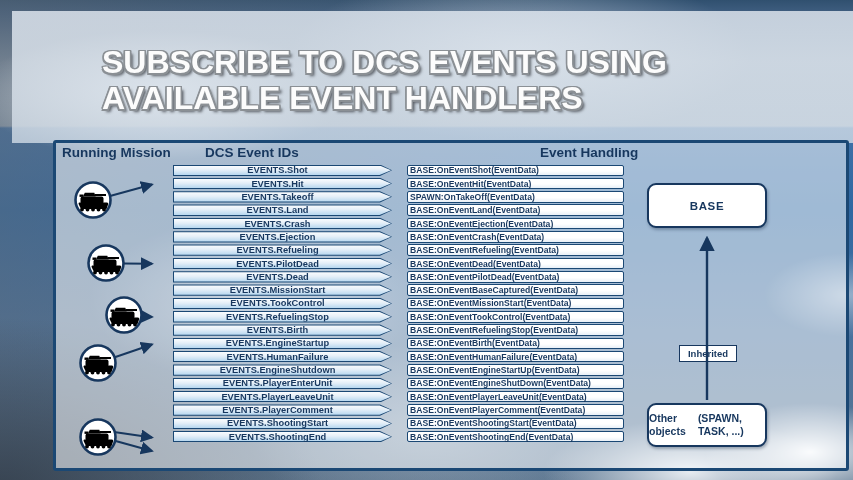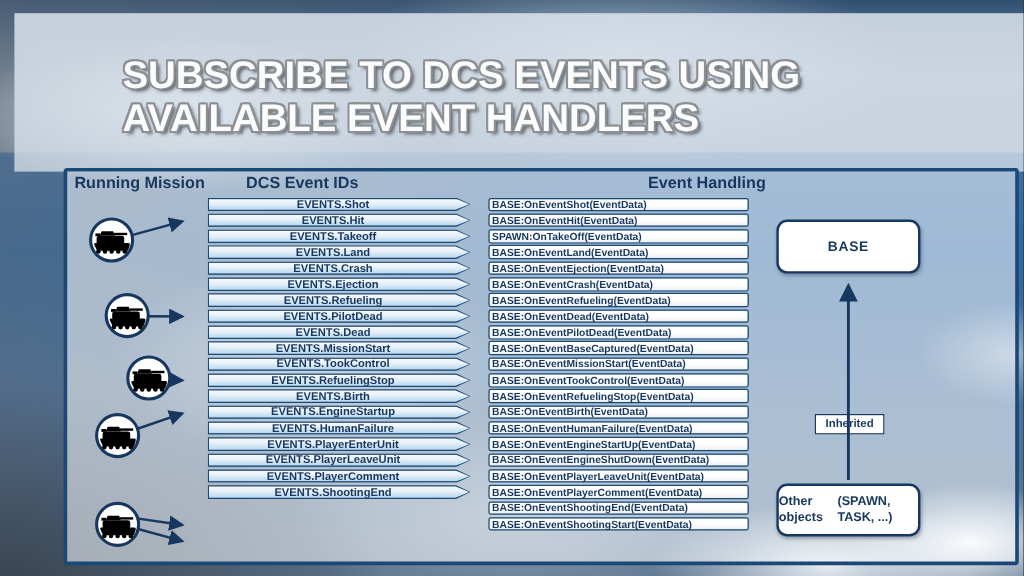--- a/index.html
+++ b/index.html
@@ -164,27 +164,33 @@
         <div class="chev">
           <div class="chev-in">EVENTS.Birth</div>
         </div>
         <div class="chev">
           <div class="chev-in">EVENTS.EngineStartup</div>
         </div>
         <div class="chev">
           <div class="chev-in">EVENTS.HumanFailure</div>
         </div>
         <div class="chev">
+          <div class="chev-in">EVENTS.EngineShutdown</div>
+        </div>
+        <div class="chev">
           <div class="chev-in">EVENTS.PlayerEnterUnit</div>
         </div>
         <div class="chev">
           <div class="chev-in">EVENTS.PlayerLeaveUnit</div>
         </div>
         <div class="chev">
           <div class="chev-in">EVENTS.PlayerComment</div>
+        </div>
+        <div class="chev">
+          <div class="chev-in">EVENTS.ShootingStart</div>
         </div>
         <div class="chev">
           <div class="chev-in">EVENTS.ShootingEnd</div>
         </div>
       </div>
     <div class="handlers-col">
         <div class="hbox">BASE:OnEventShot(EventData)</div>
         <div class="hbox">BASE:OnEventHit(EventData)</div>
         <div class="hbox">SPAWN:OnTakeOff(EventData)</div>
         <div class="hbox">BASE:OnEventLand(EventData)</div>
@@ -196,22 +202,22 @@
         <div class="hbox">BASE:OnEventBaseCaptured(EventData)</div>
         <div class="hbox">BASE:OnEventMissionStart(EventData)</div>
         <div class="hbox">BASE:OnEventTookControl(EventData)</div>
         <div class="hbox">BASE:OnEventRefuelingStop(EventData)</div>
         <div class="hbox">BASE:OnEventBirth(EventData)</div>
         <div class="hbox">BASE:OnEventHumanFailure(EventData)</div>
         <div class="hbox">BASE:OnEventEngineStartUp(EventData)</div>
         <div class="hbox">BASE:OnEventEngineShutDown(EventData)</div>
         <div class="hbox">BASE:OnEventPlayerLeaveUnit(EventData)</div>
         <div class="hbox">BASE:OnEventPlayerComment(EventData)</div>
+        <div class="hbox">BASE:OnEventShootingStart(EventData)</div>
         <div class="hbox">BASE:OnEventShootingEnd(EventData)</div>
-        <div class="hbox">BASE:OnEventShootingStart(EventData)</div>
       </div>
 
     <div class="base-box">BASE</div>
     <div class="inherited-badge">Inherited</div>
     <div class="other-box">
       <span>Other objects</span>
       <span>(SPAWN, TASK, ...)</span>
     </div>
 
     <svg class="overlay-svg" width="738" height="325" viewBox="0 0 738 325">

